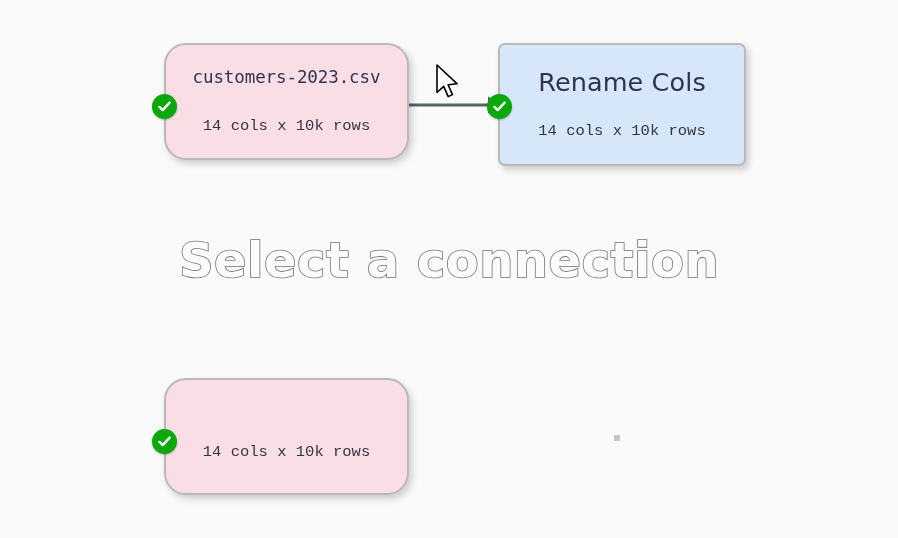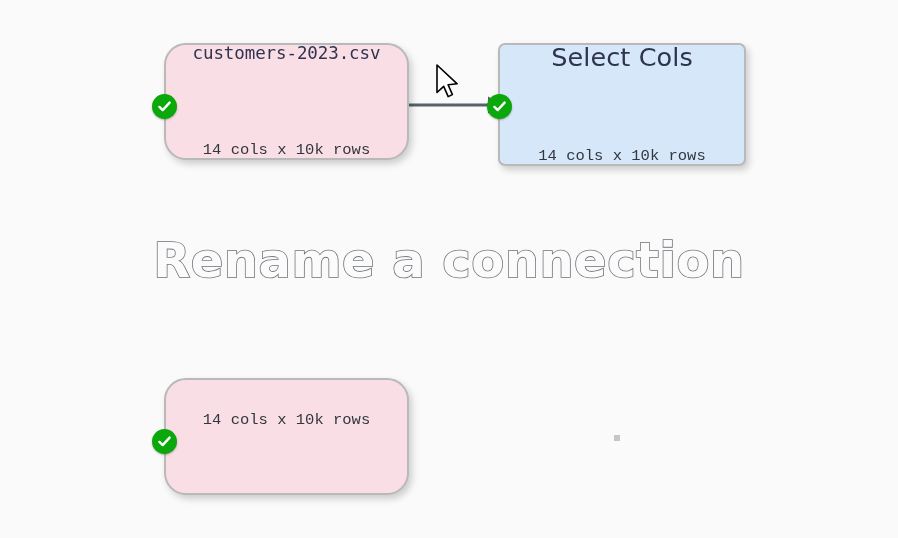--- a/index.html
+++ b/index.html
@@ -24,21 +24,21 @@
 
   
   .node {
     position: absolute;
     box-sizing: border-box;
     border: 2px solid #b9b9b9;
     box-shadow: 3px 4px 7px rgba(0,0,0,0.18);
     display: flex;
     flex-direction: column;
     align-items: center;
-    justify-content: space-between;
+    justify-content: center;
   }
   .node.file {
     background: #fadee5;
     border-radius: 22px;
   }
   .node.op {
     background: #d6e7fa;
     border-radius: 7px;
   }
 
@@ -151,39 +151,39 @@
     <div class="node-title">customers-2023.csv</div>
     <div class="node-sub">14 cols x 10k rows</div>
     <div class="badge">
       <svg width="17" height="17" viewBox="0 0 17 17" aria-hidden="true">
         <path d="M3.4 8.9 L6.7 12.1 L13.6 4.6" fill="none" stroke="#ffffff" stroke-width="2.4" stroke-linecap="round" stroke-linejoin="round"></path>
       </svg>
     </div>
   </div>
 
   <div class="node op" id="node-rename-cols" style="left:498px; top:43px; width:248px; height:123px;">
-    <div class="node-title">Select Cols</div>
+    <div class="node-title">Rename Cols</div>
     <div class="node-sub">14 cols x 10k rows</div>
     <div class="badge">
       <svg width="17" height="17" viewBox="0 0 17 17" aria-hidden="true">
         <path d="M3.4 8.9 L6.7 12.1 L13.6 4.6" fill="none" stroke="#ffffff" stroke-width="2.4" stroke-linecap="round" stroke-linejoin="round"></path>
       </svg>
     </div>
   </div>
 
   <div class="node file" id="node-customers-2022" style="left:164px; top:378px; width:245px; height:117px;">
     <div class="node-sub">14 cols x 10k rows</div>
     <div class="badge">
       <svg width="17" height="17" viewBox="0 0 17 17" aria-hidden="true">
         <path d="M3.4 8.9 L6.7 12.1 L13.6 4.6" fill="none" stroke="#ffffff" stroke-width="2.4" stroke-linecap="round" stroke-linejoin="round"></path>
       </svg>
     </div>
   </div>
 
-  <div id="headline">Rename a connection</div>
+  <div id="headline">Select a connection</div>
 
   <div id="grid-dot"></div>
 
   <svg id="cursor" viewBox="0 0 30 40" width="30" height="40">
     <path d="M3 3 L3 30.5 L9.7 24.4 L14.2 34.6 L18.4 32.6 L14.1 22.7 L23.2 21.8 Z" fill="#ffffff" stroke="#000000" stroke-width="1.6" stroke-linejoin="round"></path>
   </svg>
 
 </div>
 
 </body></html>

